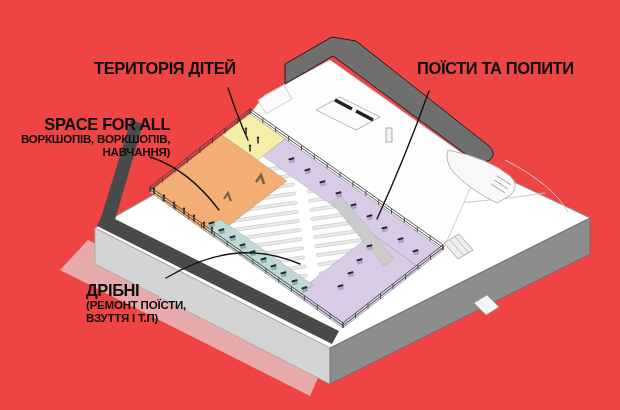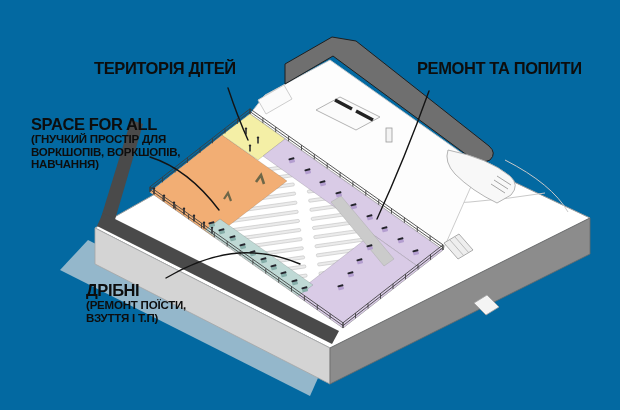--- a/index.html
+++ b/index.html
@@ -1,17 +1,17 @@
 <!DOCTYPE html>
 <html><head>
 <meta charset="utf-8">
 <style>
   html,body{margin:0;padding:0;background:#fff;}
   .stage{
-    position:relative;width:620px;height:410px;background:#0369a1;overflow:hidden;
+    position:relative;width:620px;height:410px;background:#ef4444;overflow:hidden;
     font-family:"Liberation Sans",sans-serif;
   }
   .stage svg{position:absolute;left:0;top:0;}
   .lbl{position:absolute;color:#0d0d0d;font-weight:700;z-index:5;white-space:nowrap;}
   .lbl .t{display:block;font-size:16.5px;line-height:17px;letter-spacing:-0.4px;}
   .lbl .s{display:block;font-size:11.5px;line-height:12.5px;letter-spacing:-0.2px;}
   #railing path,#railing line{stroke:currentColor;stroke-width:.85;fill:none;}
   #stall-rows rect{fill:#ebebeb;stroke:#c3c3c3;stroke-width:.6;}
   .zone{stroke:rgba(0,0,0,.18);stroke-width:.7;}
   .faint{fill:none;stroke:#c9c9c9;stroke-width:1;}
@@ -246,26 +246,25 @@
       <path class="leader" d="M 429 91 Q 405 158 377 219" stroke="#141414"></path>
       <path class="leader" d="M 166 278 C 210 252 252 244 300 264" stroke="#141414"></path>
     </g>
   </svg>
 
   <div class="lbl" style="left:94px;top:60px;">
     <span class="t">ТЕРИТОРІЯ ДІТЕЙ</span>
   </div>
 
   <div class="lbl" style="left:417px;top:60px;">
-    <span class="t">РЕМОНТ ТА ПОПИТИ</span>
-  </div>
-
-  <div class="lbl" style="left:31px;top:116px;">
+    <span class="t">ПОЇСТИ ТА ПОПИТИ</span>
+  </div>
+
+  <div class="lbl" style="left:21px;top:116px;text-align:right;">
     <span class="t">SPACE FOR ALL</span>
-    <span class="s">(ГНУЧКИЙ ПРОСТІР ДЛЯ</span>
     <span class="s">ВОРКШОПІВ, ВОРКШОПІВ,</span>
     <span class="s">НАВЧАННЯ)</span>
   </div>
 
   <div class="lbl" style="left:86px;top:282px;">
     <span class="t">ДРІБНІ</span>
     <span class="s">(РЕМОНТ ПОЇСТИ,</span>
     <span class="s">ВЗУТТЯ І Т.П)</span>
   </div>
 

